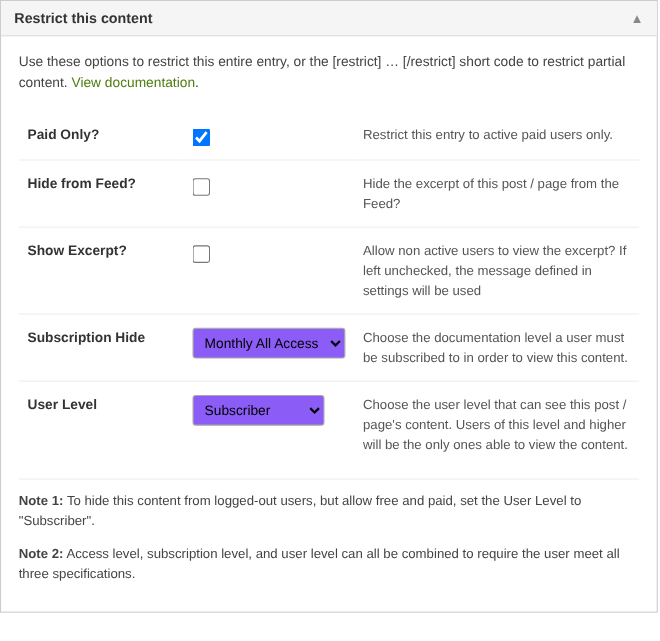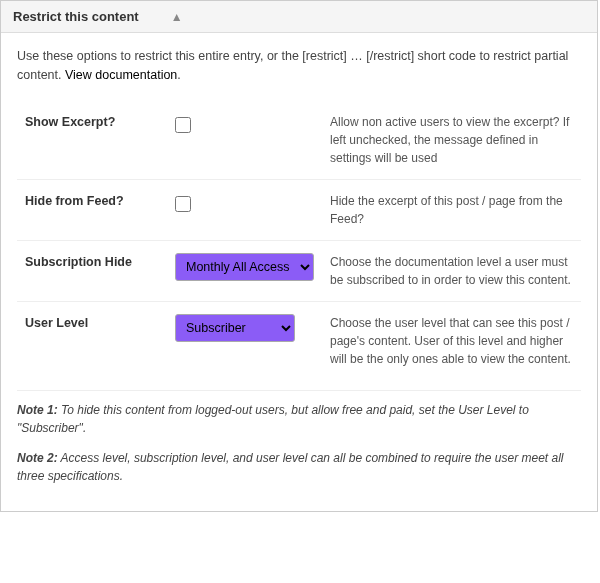--- a/index.html
+++ b/index.html
@@ -21,20 +21,21 @@
       border: 1px solid #ccc;
       background: #fff;
       width: 598px;
     }
 
     .panel-header {
       background: #f5f5f5;
       border-bottom: 1px solid #ddd;
       padding: 8px 12px;
       display: flex;
+      justify-content: space-between;
       align-items: center;
       gap: 32px;
     }
 
     .panel-header-title {
       font-size: 13px;
       font-weight: bold;
       color: #333;
     }
 
@@ -48,21 +49,21 @@
     }
 
     .description-text {
       font-size: 12.5px;
       color: #444;
       margin-bottom: 16px;
       line-height: 1.5;
     }
 
     .description-text a {
-      color: #000000;
+      color: #4d7c0f;
       text-decoration: none;
     }
 
     .form-table {
       width: 100%;
       border-collapse: collapse;
     }
 
     .form-table tr {
       border-top: 1px solid #eee;
@@ -166,21 +167,20 @@
       margin-top: 10px;
       padding-top: 10px;
       border-top: 1px solid #eee;
     }
 
     .note-text {
       font-size: 12px;
       color: #444;
       line-height: 1.5;
       margin-bottom: 12px;
-      font-style: italic;
     }
 
     .note-text strong {
       font-weight: bold;
     }
 
     .checkbox-wrapper {
       display: flex;
       align-items: flex-start;
       padding-top: 2px;
@@ -197,43 +197,54 @@
 
   <div class="panel-body">
     <p class="description-text">
       <span>Use these options to restrict this entire entry, or the [restrict] … [/restrict] short code to restrict partial content.</span>
       <a href="#">View documentation</a>.
     </p>
 
     <table class="form-table">
       <tbody>
 
-
-        <tr>
-          <td class="label-cell">
-            <span>Show Excerpt?</span>
+        <tr>
+          <td class="label-cell">
+            <span>Paid Only?</span>
+          </td>
+          <td class="control-cell">
+            <div class="checkbox-wrapper">
+              <input type="checkbox" checked="" style="">
+            </div>
+          </td>
+          <td class="desc-cell">Restrict this entry to active paid users only.</td>
+        </tr>
+
+        <tr>
+          <td class="label-cell">
+            <span>Hide from Feed?</span>
           </td>
           <td class="control-cell">
             <div class="checkbox-wrapper">
               <input type="checkbox" style="">
             </div>
           </td>
-          <td class="desc-cell">Allow non active users to view the excerpt? If left unchecked, the message defined in settings will be used</td>
-        </tr>
-
-        <tr>
-          <td class="label-cell">
-            <span>Hide from Feed?</span>
+          <td class="desc-cell">Hide the excerpt of this post / page from the Feed?</td>
+        </tr>
+
+        <tr>
+          <td class="label-cell">
+            <span>Show Excerpt?</span>
           </td>
           <td class="control-cell">
             <div class="checkbox-wrapper">
               <input type="checkbox" style="">
             </div>
           </td>
-          <td class="desc-cell">Hide the excerpt of this post / page from the Feed?</td>
+          <td class="desc-cell">Allow non active users to view the excerpt? If left unchecked, the message defined in settings will be used</td>
         </tr>
 
 
         <tr>
           <td class="label-cell">
             <span>Subscription Hide</span>
           </td>
           <td class="control-cell">
             <select>
               <option>Monthly All Access</option>
@@ -251,21 +262,21 @@
           </td>
           <td class="control-cell">
             <select>
               <option>Subscriber</option>
               <option>Contributor</option>
               <option>Author</option>
               <option>Editor</option>
               <option>Administrator</option>
             </select>
           </td>
-          <td class="desc-cell">Choose the user level that can see this post / page's content. User of this level and higher will be the only ones able to view the content.</td>
+          <td class="desc-cell">Choose the user level that can see this post / page's content. Users of this level and higher will be the only ones able to view the content.</td>
         </tr>
       </tbody>
     </table>
 
     <div class="notes-section">
       <p class="note-text">
         <strong>Note 1:</strong>
         <span>To hide this content from logged-out users, but allow free and paid, set the User Level to "Subscriber".</span>
       </p>
       <p class="note-text">

